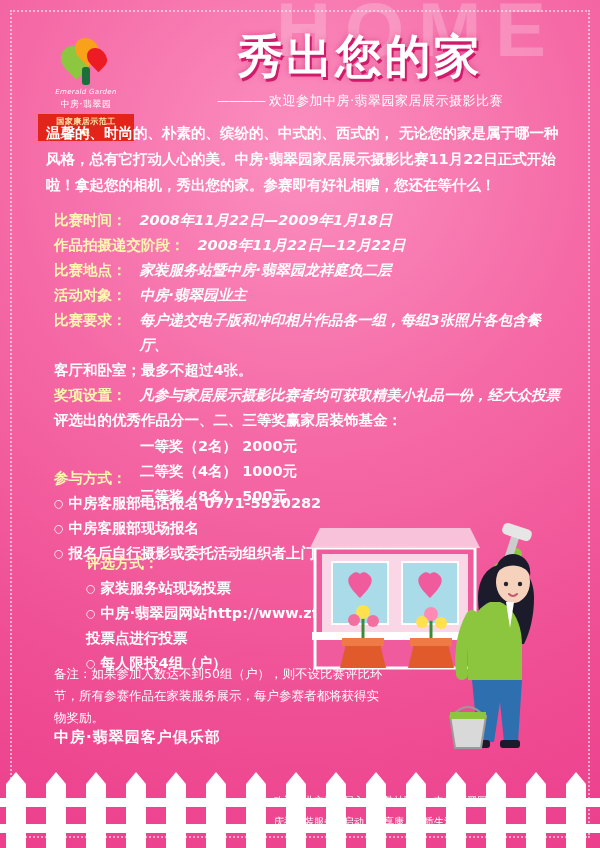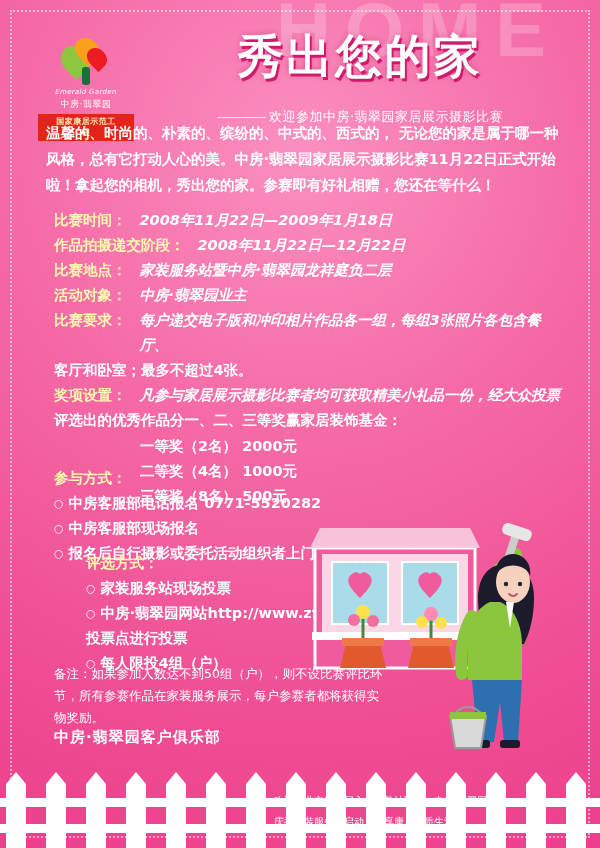--- a/index.html
+++ b/index.html
@@ -103,21 +103,21 @@
   }
   .title .main {
     font-size: 46px;
     font-weight: bold;
     color: #ffffff;
     letter-spacing: 3px;
     text-shadow: 2px 3px 0 #d01a6b, 0 0 6px rgba(180,0,70,.4);
     font-family: "DejaVu Sans", sans-serif;
   }
   .title .sub {
-    margin-top: 20px;
+    margin-top: 4px;
     font-size: 13px;
     color: #ffffff;
     letter-spacing: .5px;
     white-space: nowrap;
   }
   .title .sub .dash {
     letter-spacing: -1px;
     margin-right: 4px;
   }
   

